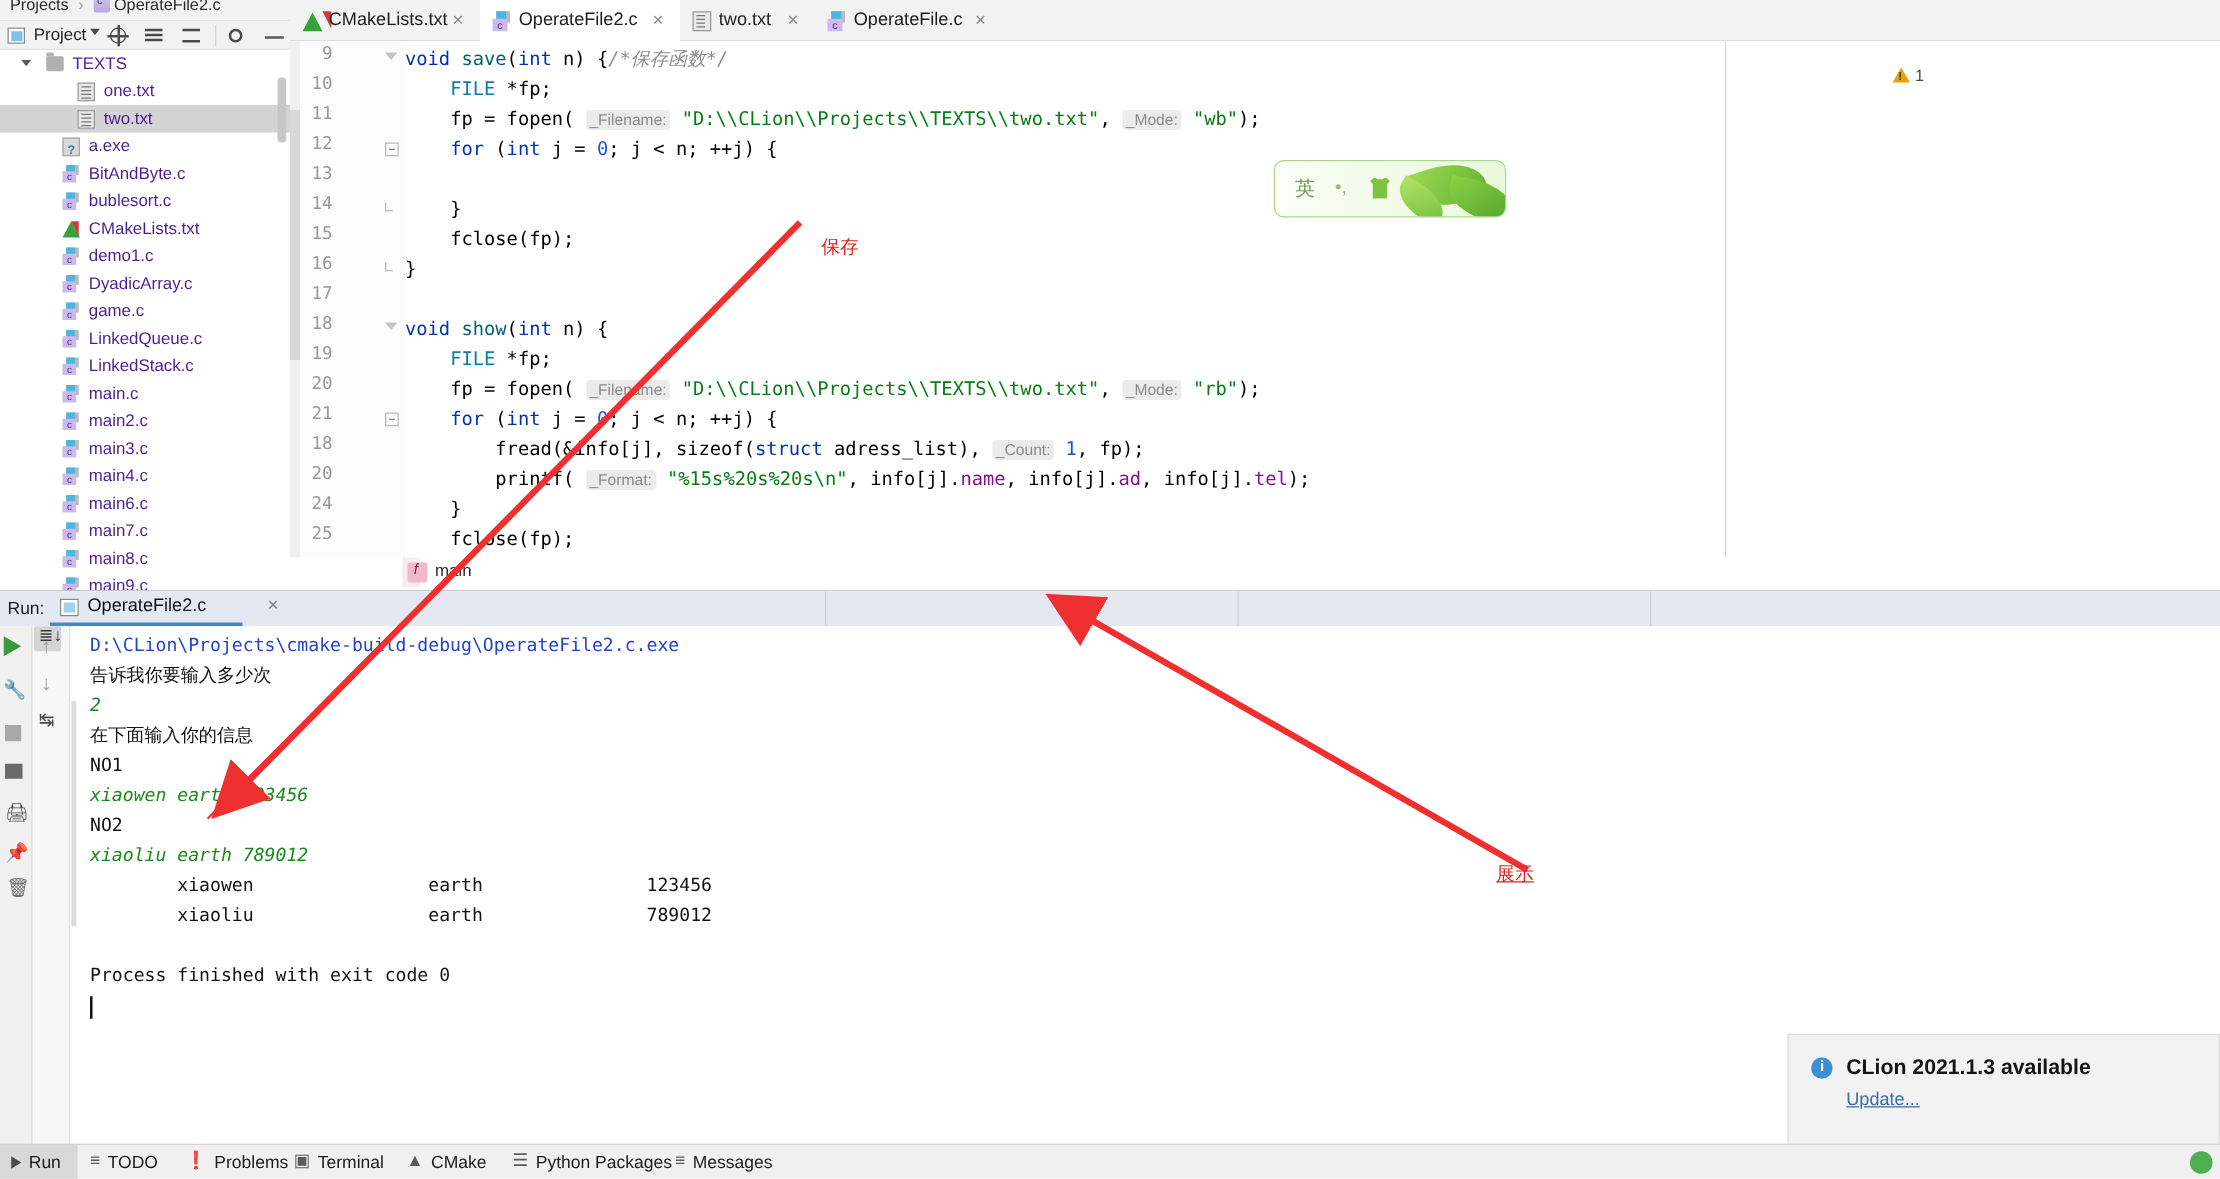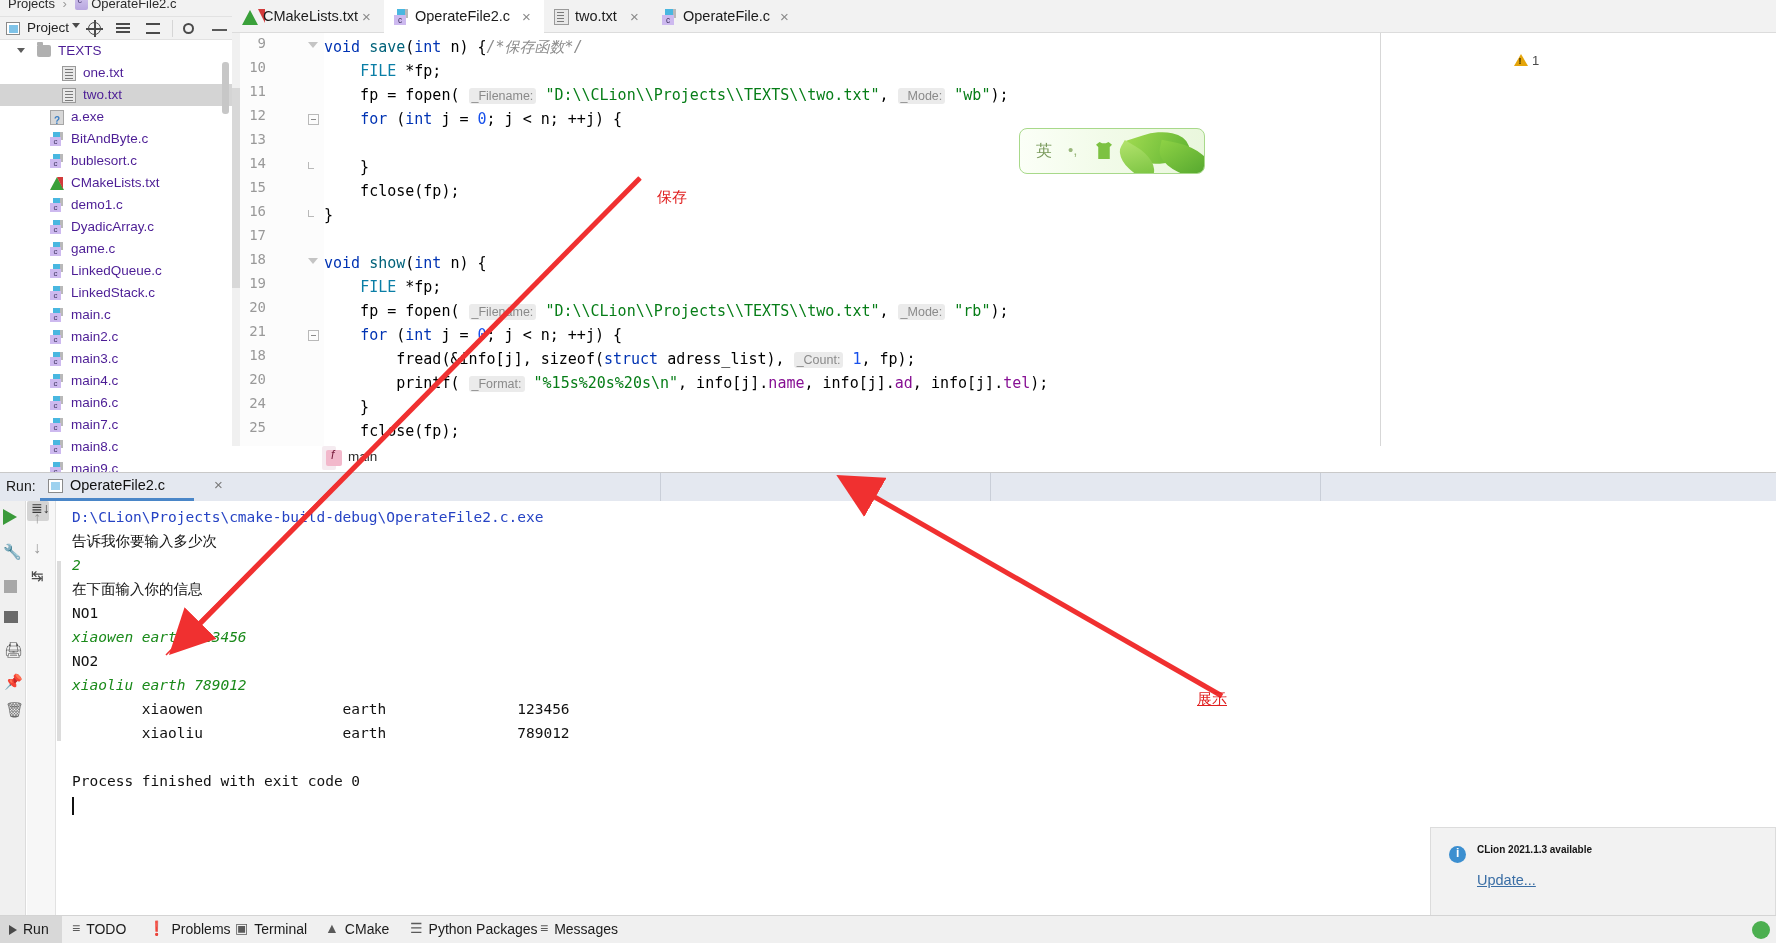--- a/index.html
+++ b/index.html
@@ -259,21 +259,21 @@
   
   #notif {
     position:absolute; left:1430px; top:827px; width:346px; height:96px;
     background:#f2f2f2; border:1px solid #dcdcdc;
   }
   #notif-info{
     position:absolute;left:18px;top:18px;width:17px;height:17px;border-radius:50%;
     background:#3c8fd0;
   }
   #notif-info::after{content:"i";position:absolute;left:7px;top:0px;color:#fff;font-size:12px;font-weight:bold;}
-  #notif-title{position:absolute;left:46px;top:16px;font-size:10px;font-weight:bold;color:#151515;}
+  #notif-title{position:absolute;left:46px;top:16px;font-size:17px;font-weight:bold;color:#151515;}
   #notif-link{position:absolute;left:46px;top:44px;font-size:14.5px;color:#3a6ea5;}
 
   
   #statusbar {
     position:absolute; left:0; top:915px; width:1776px; height:28px;
     background:#f0f0f0; border-top:1px solid #d4d4d4;
   }
   #sb-run {
     position:absolute;left:0;top:0;width:62px;height:28px;background:#d8d8d8;
   }

